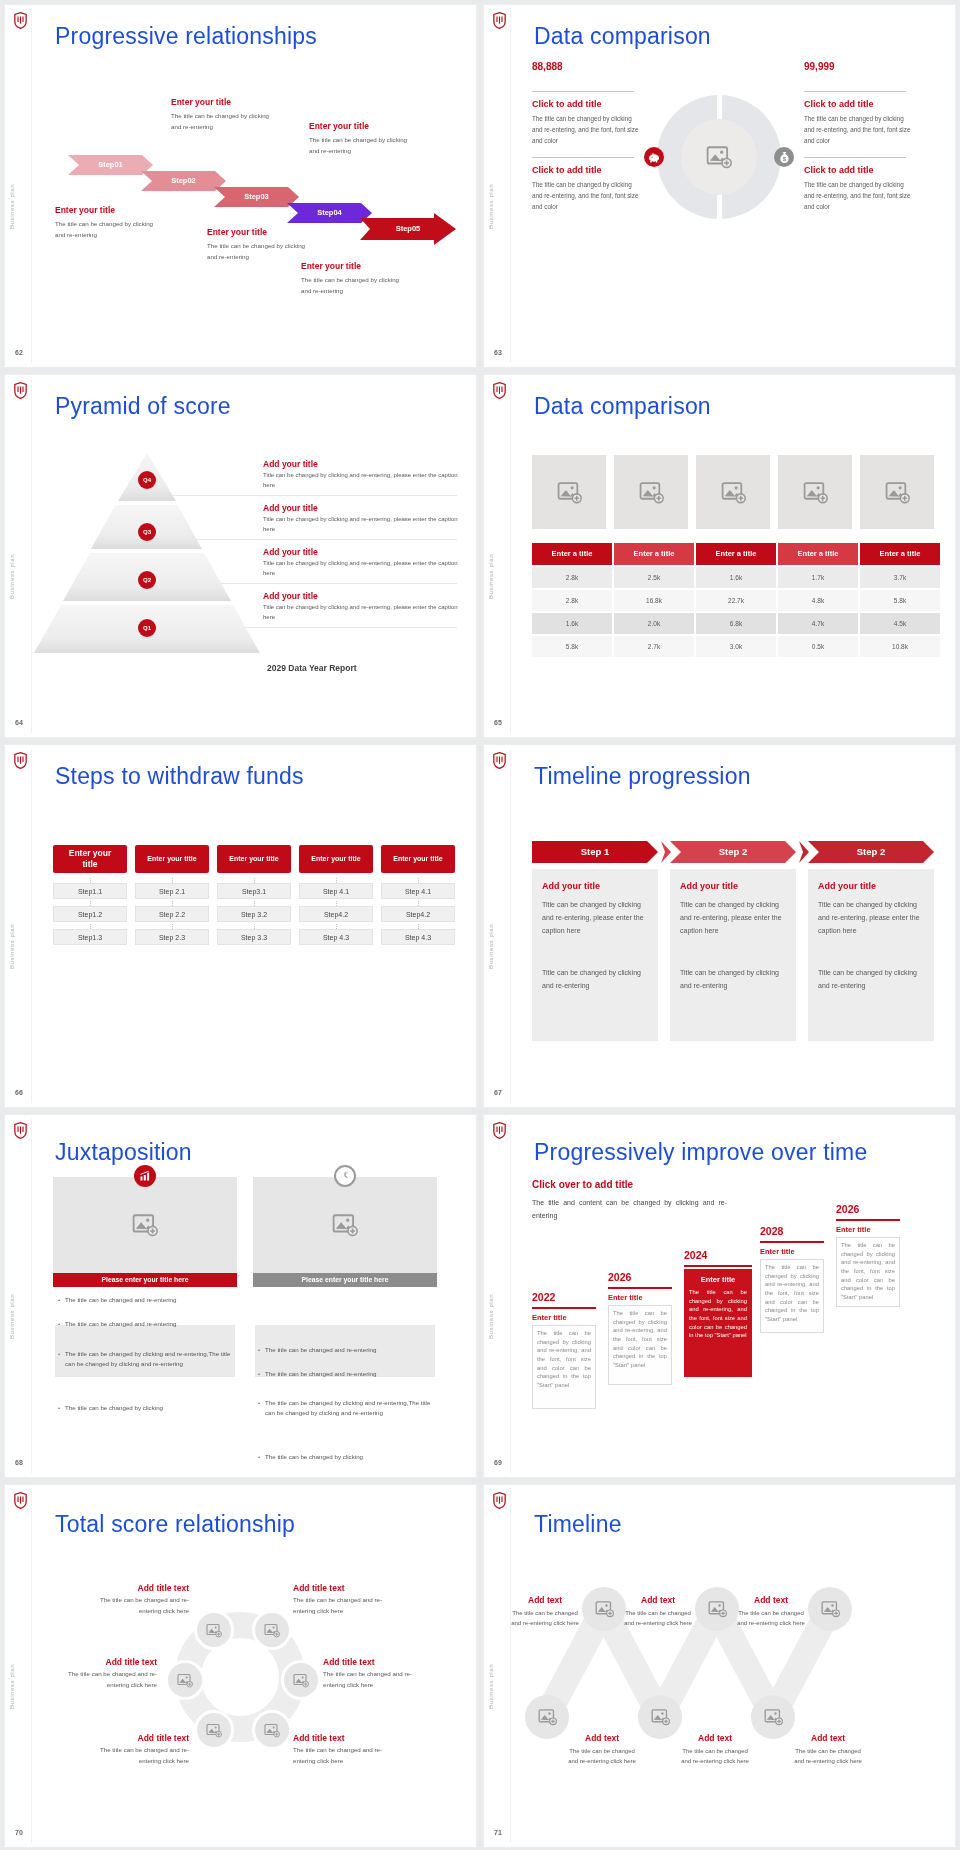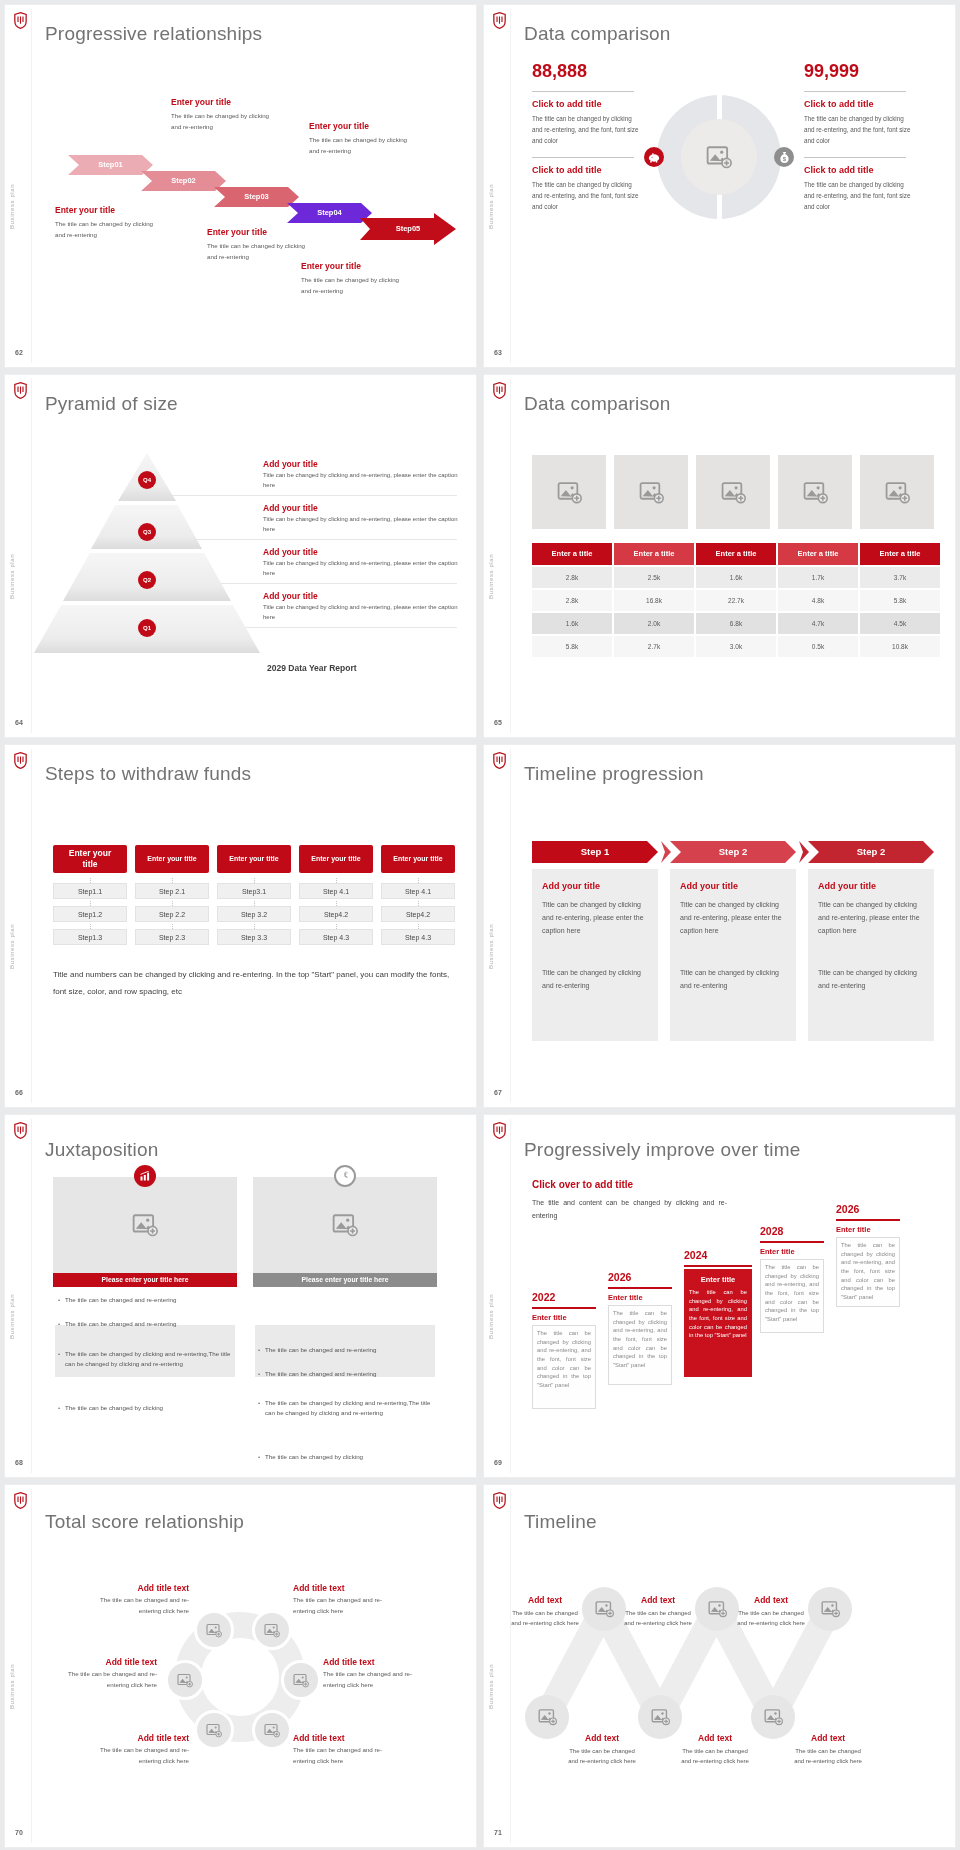--- a/index.html
+++ b/index.html
@@ -9,38 +9,38 @@
   .tile{position:absolute;width:473px;height:364px;background:#fff;border:1px solid #eeeeef;
         box-sizing:border-box;overflow:hidden}
   .t{position:absolute}
   .logo{position:absolute;left:9px;top:7px;width:13px;height:17px}
   .lg1{fill:#fff;stroke:#b5121b;stroke-width:1.8}
   .lg2{fill:none;stroke:#b5121b;stroke-width:1.6}
   .vline{position:absolute;left:26px;top:4px;bottom:4px;width:0;border-left:1px solid #f2f2f3}
   .vtext{position:absolute;left:4px;top:146px;width:9px;height:78px;writing-mode:vertical-rl;
          transform:rotate(180deg);font-size:6px;color:#aeaeae;letter-spacing:.6px;white-space:nowrap}
   .pnum{position:absolute;left:10px;bottom:11px;font-size:7px;font-weight:700;color:#6a6a6a}
-  .stitle{position:absolute;left:40px;top:18px;font-size:19px;color:#737373;letter-spacing:.2px}
+  .stitle{position:absolute;left:50px;top:18px;font-size:23px;color:#1d4ed8;letter-spacing:.2px}
   .rh{color:#c00a17;font-weight:700}
   .g{color:#595959}
   .hr{position:absolute;height:0;border-top:1px solid #c6c6c6}
   
   .arw{position:absolute;height:20px;line-height:20px;text-align:center;color:#fff;font-weight:700;
        font-size:7.5px;clip-path:polygon(0 0,calc(100% - 11px) 0,100% 50%,calc(100% - 11px) 100%,0 100%,11px 50%)}
   .arw5{height:32px;line-height:32px;
        clip-path:polygon(0 16%,calc(100% - 22px) 16%,calc(100% - 22px) 0,100% 50%,calc(100% - 22px) 100%,calc(100% - 22px) 84%,0 84%,10px 50%)}
   .tb .tt{font-size:8.5px}
   .tb .bb{font-size:6.2px;line-height:1.8;margin-top:3px}
   
   .ii rect{fill:none;stroke:#9a9a9a;stroke-width:1.7}
   .ii .dot{fill:#9a9a9a}.ii .mt{fill:#9a9a9a}
   .ii .pl{fill:#e9e9e9;stroke:#9a9a9a;stroke-width:1.5}
   .ii .pls{stroke:#9a9a9a;stroke-width:1.5;fill:none}
   
-  .num{font-size:18px;font-weight:700;color:#c00a17}
+  .num{font-size:10px;font-weight:700;color:#c00a17}
   .ring{position:absolute;border-radius:50%;background:#e4e6e9}
   .badge{position:absolute;width:20px;height:20px;border-radius:50%;display:flex;align-items:center;justify-content:center}
   
   .tier{position:absolute;background:linear-gradient(180deg,#f6f6f6 0%,#ececec 70%,#dcdcdc 100%)}
   .qc{position:absolute;width:18px;height:18px;border-radius:50%;background:#c00a17;color:#fff;
       font-size:6px;font-weight:700;display:flex;align-items:center;justify-content:center}
   .dl{position:absolute;height:0;border-top:1px solid #e7e7e7}
   
   .phbox{position:absolute;width:74px;height:74px;background:#e5e3e1;display:flex;align-items:center;justify-content:center}
   .thc{position:absolute;width:80px;height:22px;line-height:22px;text-align:center;color:#fff;font-weight:700;font-size:7.5px}
@@ -166,21 +166,21 @@
 </div>
 
 <div class="tile" style="left:4px;top:374px">
   <svg class="logo" viewBox="0 0 18 24">
       <path class="lg1" d="M9 1 L17 3.5 V13 C17 18.2 13.6 21.8 9 23 C4.4 21.8 1 18.2 1 13 V3.5 Z"></path>
       <path class="lg2" d="M5.5 6.5 V14 M9 6.5 V16.5 M12.5 6.5 V14"></path>
     </svg>
   <div class="vline"></div>
   <div class="vtext">Business plan</div>
   <div class="pnum">64</div>
-  <div class="stitle">Pyramid of size</div>
+  <div class="stitle">Pyramid of score</div>
 
   <div class="dl" style="left:152px;top:120px;width:300px"></div>
   <div class="dl" style="left:152px;top:164px;width:300px"></div>
   <div class="dl" style="left:152px;top:208px;width:300px"></div>
   <div class="dl" style="left:152px;top:252px;width:300px"></div>
 
   <div class="tier" style="left:113px;top:78px;width:58px;height:48px;clip-path:polygon(50% 0,100% 100%,0 100%)"></div>
   <div class="tier" style="left:86px;top:130px;width:111px;height:44px;clip-path:polygon(22% 0,78% 0,100% 100%,0 100%)"></div>
   <div class="tier" style="left:58px;top:178px;width:168px;height:48px;clip-path:polygon(16% 0,84% 0,100% 100%,0 100%)"></div>
   <div class="tier" style="left:29px;top:230px;width:226px;height:48px;clip-path:polygon(12% 0,88% 0,100% 100%,0 100%)"></div>
@@ -321,21 +321,20 @@
   <div class="sbox" style="left:212px;top:138px">Step3.1</div>
   <div class="sbox" style="left:212px;top:161px">Step 3.2</div>
   <div class="sbox" style="left:212px;top:184px">Step 3.3</div>
   <div class="sbox" style="left:294px;top:138px">Step 4.1</div>
   <div class="sbox" style="left:294px;top:161px">Step4.2</div>
   <div class="sbox" style="left:294px;top:184px">Step 4.3</div>
   <div class="sbox" style="left:376px;top:138px">Step 4.1</div>
   <div class="sbox" style="left:376px;top:161px">Step4.2</div>
   <div class="sbox" style="left:376px;top:184px">Step 4.3</div>
 
-  <div class="t" style="left:48px;top:222px;width:404px;font-size:8px;line-height:2.1;color:#3d3d3d">Title and numbers can be changed by clicking and re-entering. In the top "Start" panel, you can modify the fonts, font size, color, and row spacing, etc</div>
 </div>
 
 <div class="tile" style="left:483px;top:744px">
   <svg class="logo" viewBox="0 0 18 24">
       <path class="lg1" d="M9 1 L17 3.5 V13 C17 18.2 13.6 21.8 9 23 C4.4 21.8 1 18.2 1 13 V3.5 Z"></path>
       <path class="lg2" d="M5.5 6.5 V14 M9 6.5 V16.5 M12.5 6.5 V14"></path>
     </svg>
   <div class="vline"></div>
   <div class="vtext">Business plan</div>
   <div class="pnum">67</div>

